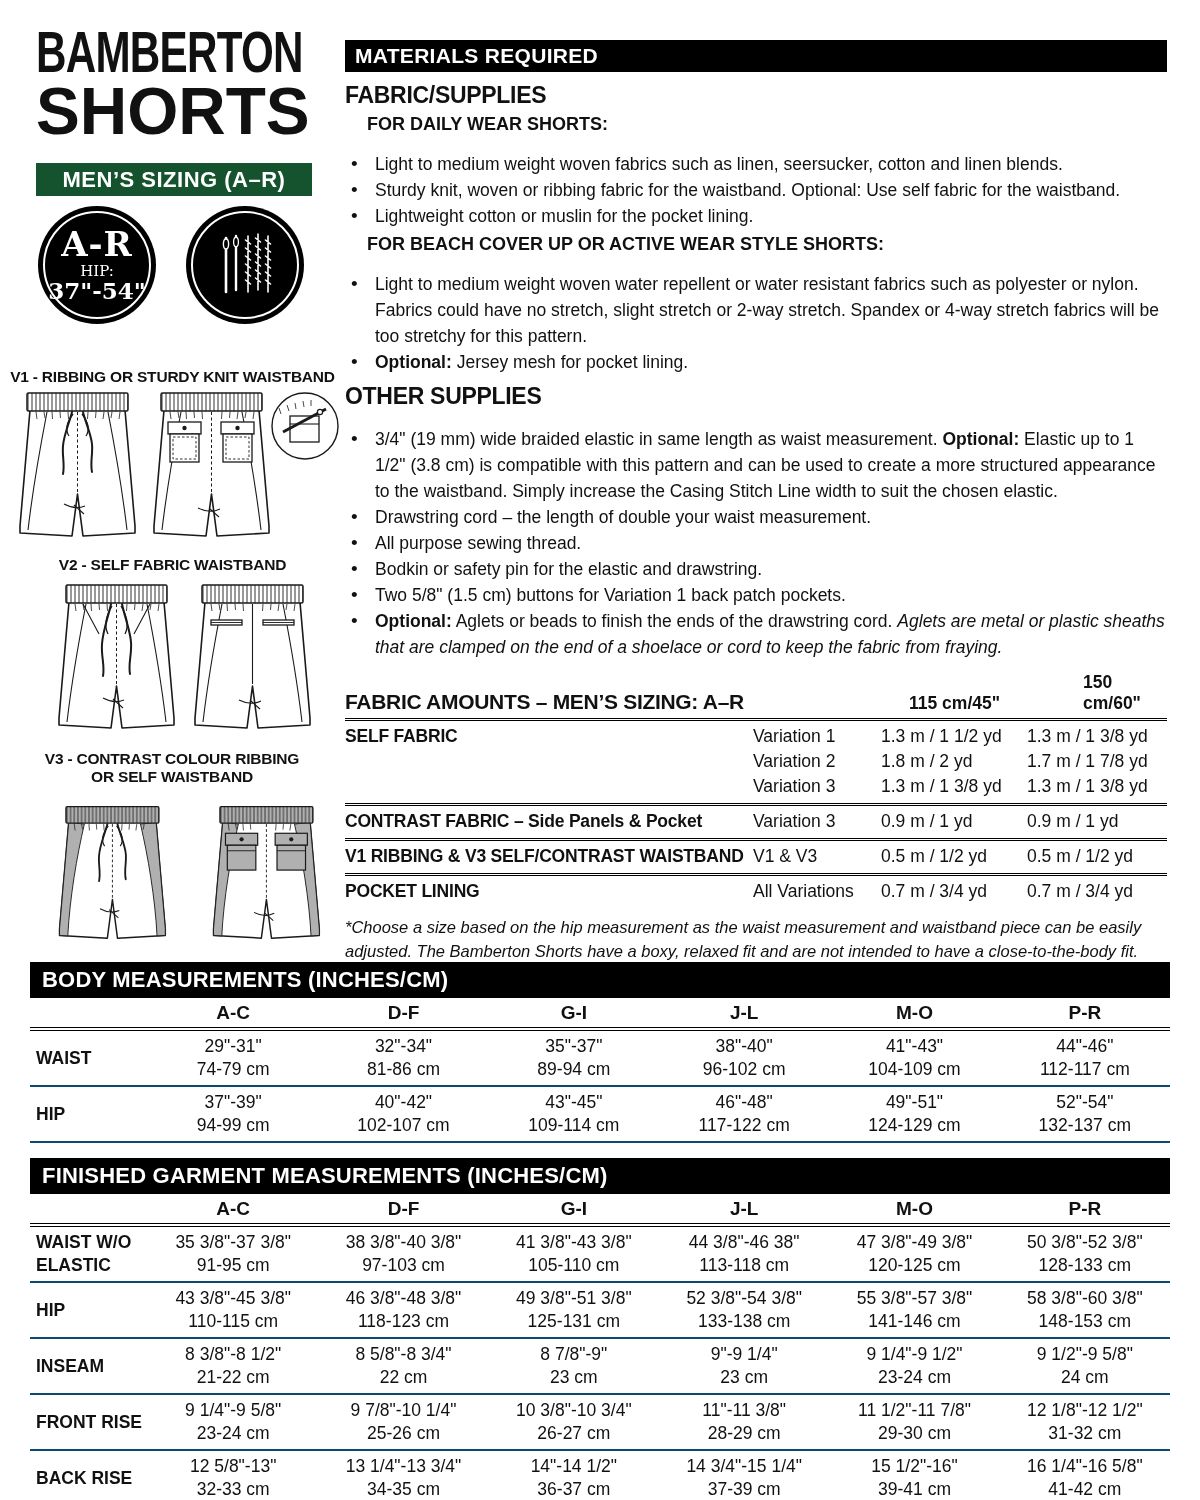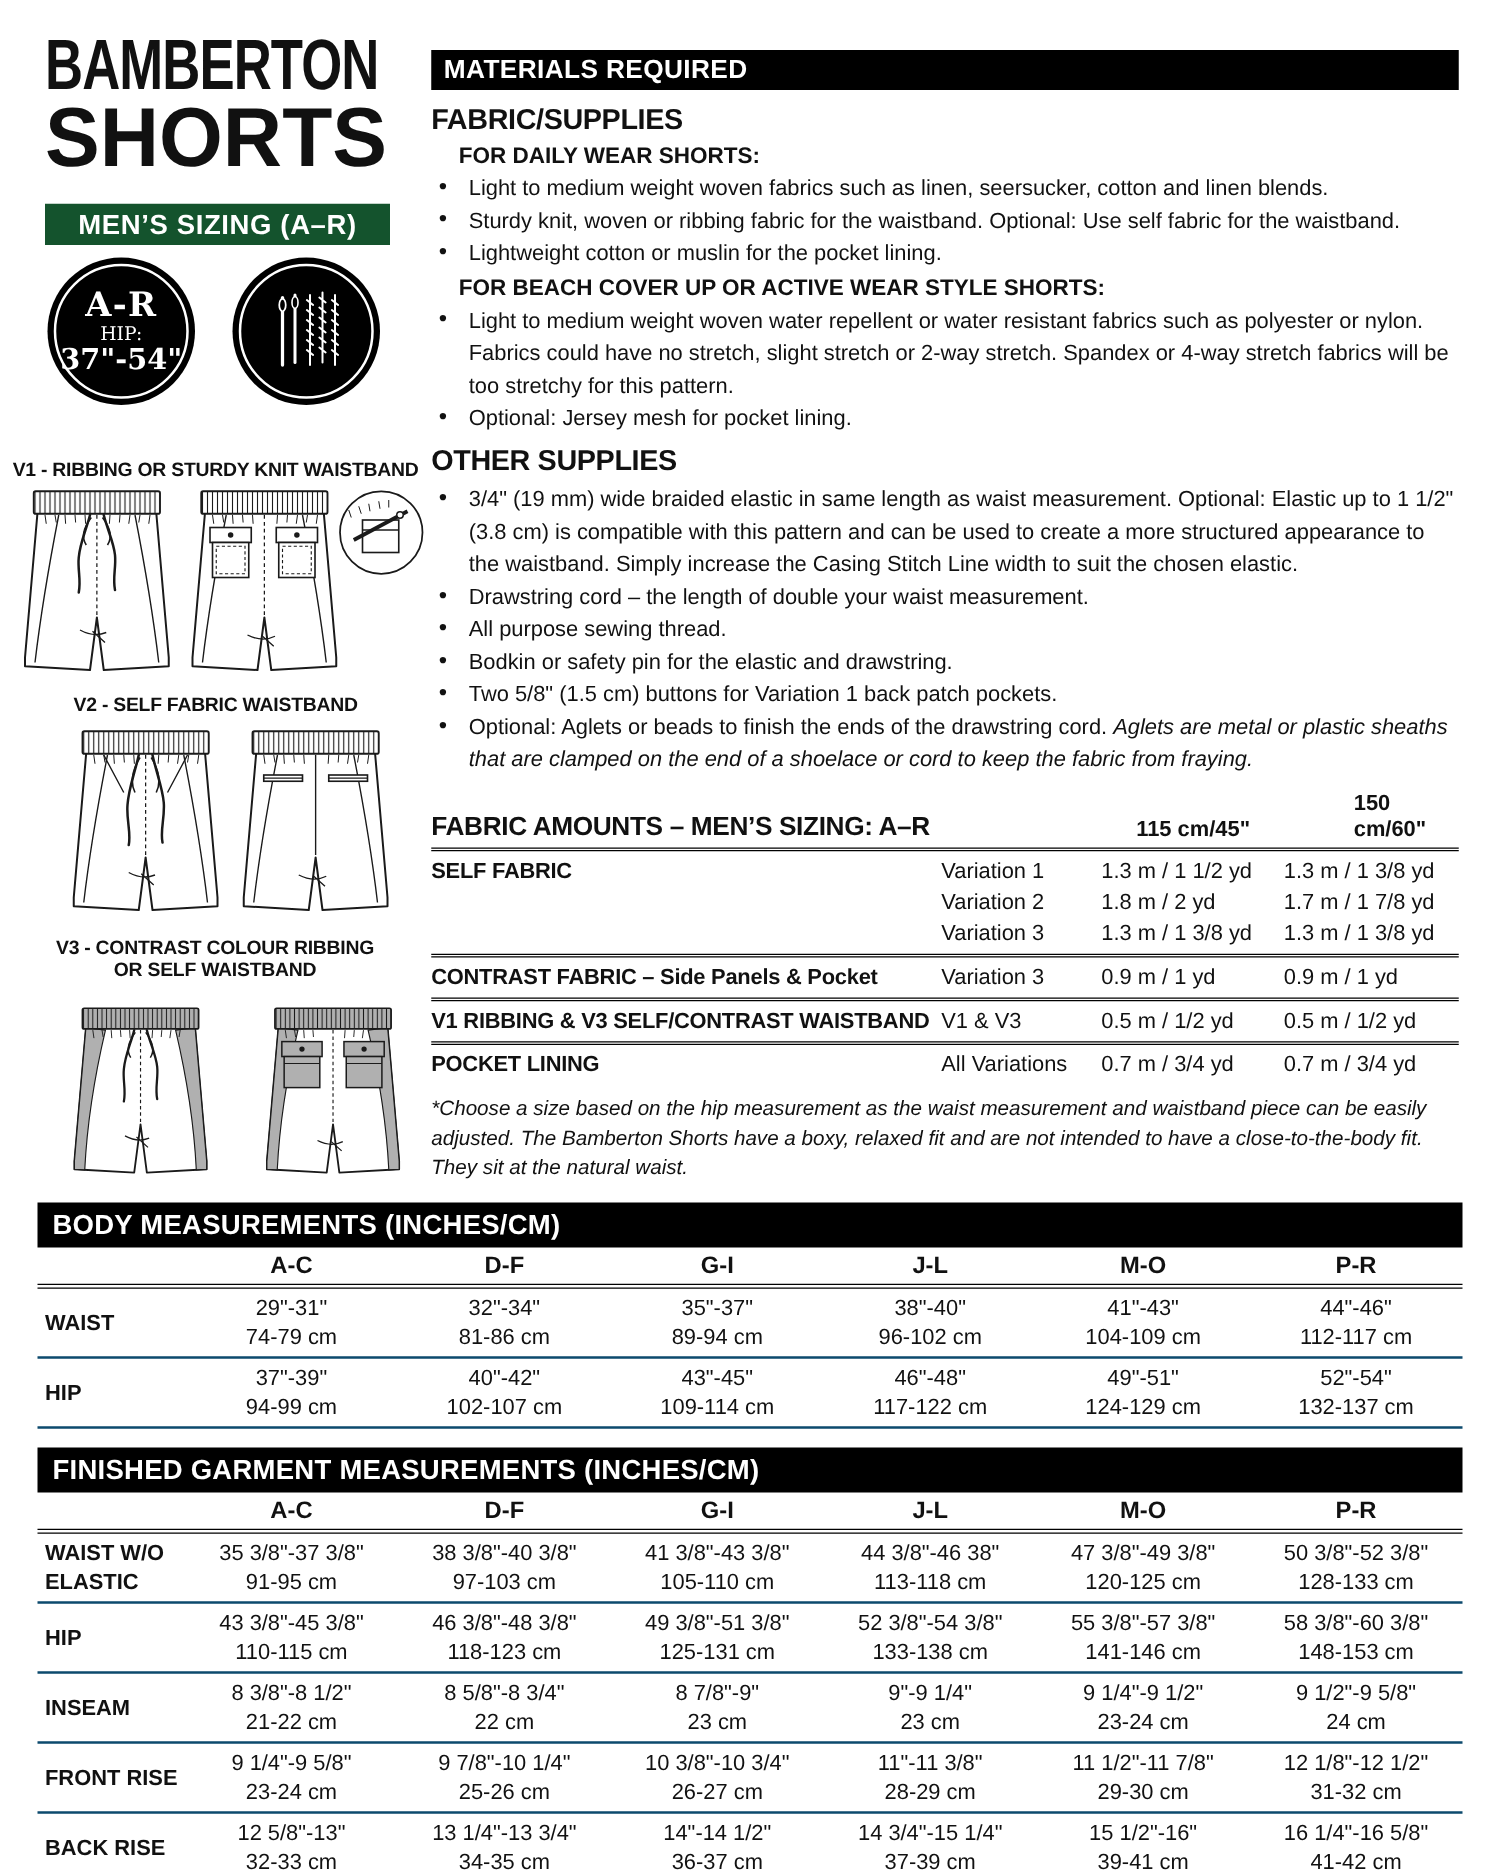--- a/index.html
+++ b/index.html
@@ -1,38 +1,38 @@
 <!DOCTYPE html>
 <html><head>
 <meta charset="utf-8">
 <style>
   html,body{margin:0;padding:0;}
   body{width:1200px;height:1500px;position:relative;background:#fff;color:#111;
        font-family:"Liberation Sans",sans-serif;overflow:hidden;}
   .abs{position:absolute;}
-  .b{font-weight:normal;}
+  .b{font-weight:bold;}
   .i{font-style:italic;}
 
   
   #title-block{left:36px;top:26px;width:280px;}
   #title-line1{font-weight:bold;font-size:57px;letter-spacing:-1px;line-height:.93;
                transform:scaleX(.74);transform-origin:left bottom;white-space:nowrap;}
   #title-line2{font-weight:bold;font-size:67px;letter-spacing:0px;line-height:.95;
                transform:scaleX(.98);transform-origin:left top;white-space:nowrap;}
   #sizing-banner{left:36px;top:163px;width:276px;height:33px;background:#14532d;color:#fff;
                  font-weight:bold;font-size:22px;display:flex;align-items:center;justify-content:center;
                  letter-spacing:.5px;transform-origin:left center;}
   .badge{width:118px;height:118px;border-radius:50%;background:#000;top:206px;
          display:flex;align-items:center;justify-content:center;}
   .badge .ring{width:104px;height:104px;border:2px solid #fff;border-radius:50%;
                display:flex;flex-direction:column;align-items:center;justify-content:center;
                color:#fff;font-family:"DejaVu Serif",serif;text-align:center;line-height:1.02;}
   #size-badge{left:38px;}
   #needle-badge{left:186px;}
-  .badge-l1{font-size:27px;font-weight:bold;letter-spacing:1px;}
+  .badge-l1{font-size:34px;font-weight:bold;letter-spacing:1px;}
   .badge-l2{font-size:15px;margin-top:2px;}
   .badge-l3{font-size:23px;font-weight:bold;}
 
   
   .v-label{left:0;width:345px;text-align:center;font-weight:bold;font-size:15.5px;
            letter-spacing:-0.2px;line-height:1.15;}
   #v1-label{top:368px;}
   #v2-label{top:556px;}
   #v3-label{top:750px;left:42px;width:260px;}
 
@@ -53,21 +53,21 @@
   .dot{fill:#1a1a1a;}
   .wneedle{stroke:#fff;fill:none;stroke-linecap:round;}
 
   
   #right-col{left:345px;top:40px;width:822px;}
   .black-bar{background:#000;color:#fff;font-weight:bold;}
   #materials-bar{height:32px;font-size:21px;display:flex;align-items:center;padding-left:10px;
                  letter-spacing:.3px;margin-bottom:10px;}
   .h1{font-weight:bold;font-size:23px;letter-spacing:-.3px;margin:6px 0 4px 0;}
   .h2{font-weight:bold;font-size:18px;margin:5px 0 2px 22px;}
-  ul.blist{list-style:none;margin:2px 0 0 0;padding:0;font-size:17.5px;line-height:26px;}
+  ul.blist{list-style:none;margin:16px 0 0 0;padding:0;font-size:17.5px;line-height:26px;}
   ul.blist li{position:relative;padding-left:30px;margin:0;}
   ul.blist li::before{content:"\2022";position:absolute;left:6px;top:0;font-size:19px;}
 
   
   #fabric-amounts{margin-top:12px;}
   .fa-head{display:grid;grid-template-columns:536px 146px auto;align-items:end;padding-bottom:4px;gap:28px;}
   .fa-title{font-weight:bold;font-size:21px;letter-spacing:-.3px;}
   .fa-colhead{font-weight:bold;font-size:17.5px;}
   .fa-row{display:grid;grid-template-columns:408px 128px 146px auto;
           border-top:3px double #000;padding:3px 0 4px 0;font-size:17.5px;line-height:25px;}

